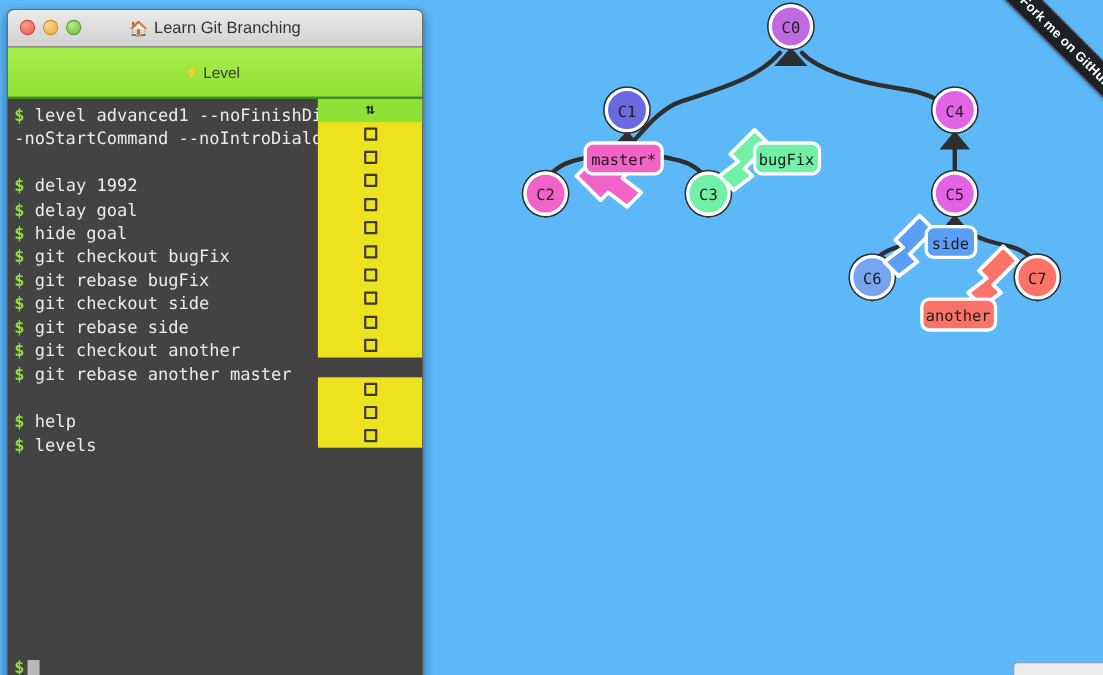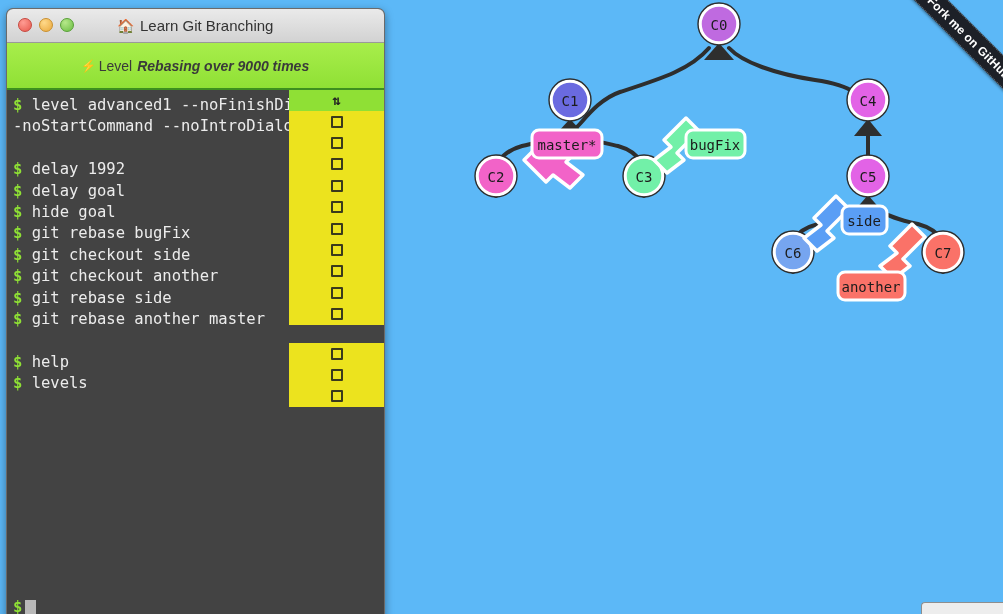--- a/index.html
+++ b/index.html
@@ -233,36 +233,36 @@
     </div>
     <div id="window-title">
       <span class="home-icon">🏠</span>
       <span>Learn Git Branching</span>
     </div>
   </div>
 
   <div id="level-banner">
     <span class="bolt">⚡</span>
     <span class="lvl-word">Level</span>
-    <span class="lvl-name">Rebasing over 9000 times</span>
   </div>
 
   <div id="terminal-body">
 
     <div id="cmd-list">
         <div class="cmd-line"><span class="prompt">$</span><span class="txt"> level advanced1 --noFinishDialog -</span></div>
         <div class="cmd-line"><span class="prompt"></span><span class="txt">-noStartCommand --noIntroDialog</span></div>
         <div class="cmd-blank"></div>
         <div class="cmd-line"><span class="prompt">$</span><span class="txt"> delay 1992</span></div>
         <div class="cmd-line"><span class="prompt">$</span><span class="txt"> delay goal</span></div>
         <div class="cmd-line"><span class="prompt">$</span><span class="txt"> hide goal</span></div>
+        <div class="cmd-line"><span class="prompt">$</span><span class="txt"> git checkout bugFix</span></div>
         <div class="cmd-line"><span class="prompt">$</span><span class="txt"> git rebase bugFix</span></div>
         <div class="cmd-line"><span class="prompt">$</span><span class="txt"> git checkout side</span></div>
+        <div class="cmd-line"><span class="prompt">$</span><span class="txt"> git rebase side</span></div>
         <div class="cmd-line"><span class="prompt">$</span><span class="txt"> git checkout another</span></div>
-        <div class="cmd-line"><span class="prompt">$</span><span class="txt"> git rebase side</span></div>
         <div class="cmd-line"><span class="prompt">$</span><span class="txt"> git rebase another master</span></div>
         <div class="cmd-blank"></div>
         <div class="cmd-line"><span class="prompt">$</span><span class="txt"> help</span></div>
         <div class="cmd-line"><span class="prompt">$</span><span class="txt"> levels</span></div>
       </div>
 
     <div class="check-panel" id="check-panel-1">
       <div class="panel-head">⇅</div>
       <div class="cb-body">
           <div class="cb-row">

